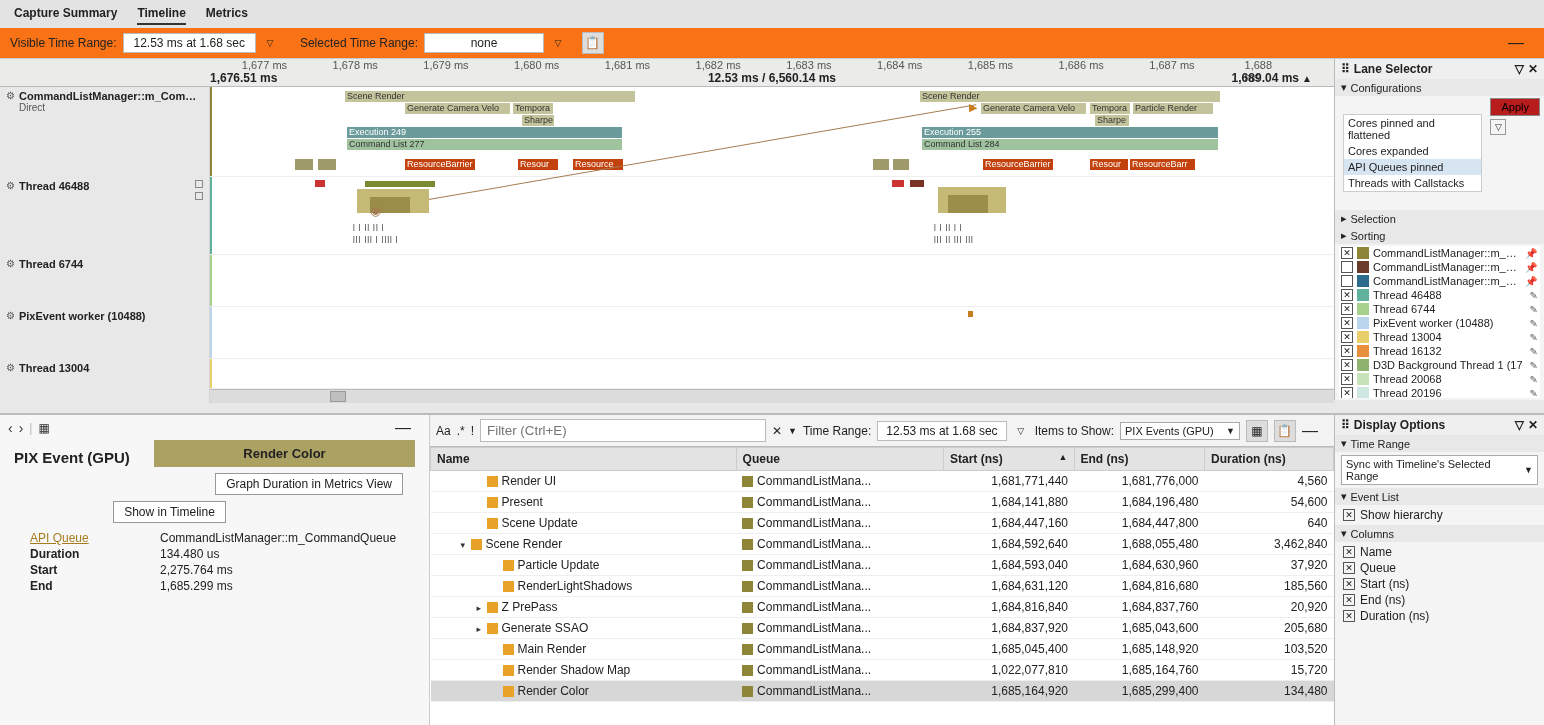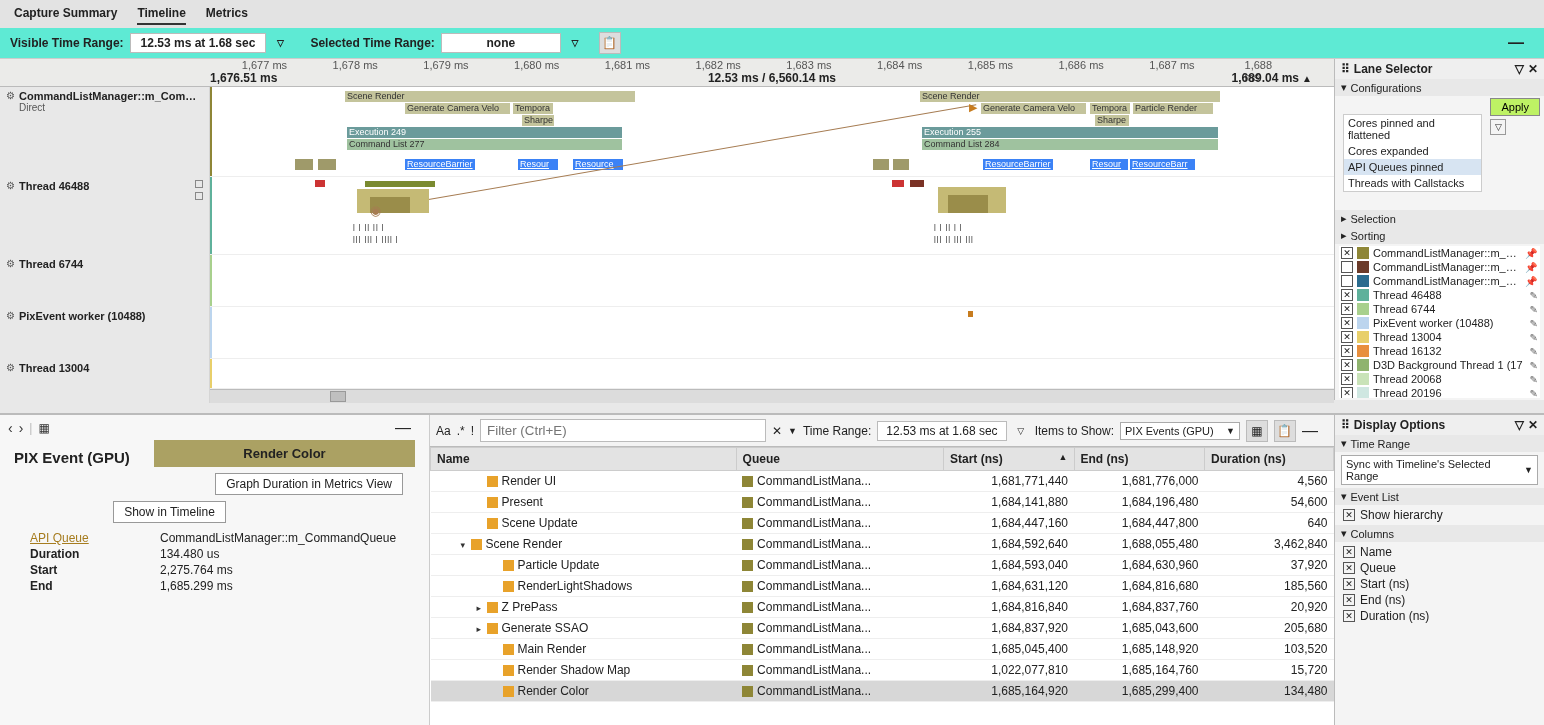--- a/index.html
+++ b/index.html
@@ -4,21 +4,21 @@
 <style>
 * { box-sizing: border-box; margin: 0; padding: 0; font-family: "Segoe UI", Tahoma, sans-serif; }
 body { background: #e8e8e8; font-size: 12px; color: #222; overflow: hidden; width: 1544px; height: 725px; }
 
 
 .top-tabs { display: flex; gap: 20px; padding: 3px 10px 3px 14px; background: #e3e3e3; }
 .top-tabs span { font-weight: 600; cursor: pointer; padding: 3px 0; }
 .top-tabs .active { border-bottom: 2px solid #333; }
 
 
-.range-bar { display: flex; align-items: center; gap: 6px; padding: 4px 10px; background: #5eead4; border-bottom: 1px solid #ccc; font-weight: bold; }
+.range-bar { display: flex; align-items: center; gap: 6px; padding: 4px 10px; background: #f97316; border-bottom: 1px solid #ccc; }
 .range-bar .label { font-size: 12px; }
 .range-bar .val { background: #fff; border: 1px solid #bbb; padding: 2px 10px; min-width: 120px; text-align: center; }
 .drop { width: 16px; height: 16px; display: inline-flex; align-items: center; justify-content: center; font-size: 9px; }
 .icon-btn { width: 22px; height: 22px; display: inline-flex; align-items: center; justify-content: center; background: #ddd; border: 1px solid #bbb; cursor: pointer; }
 .dash { margin-left: auto; font-size: 16px; padding-right: 10px; }
 
 
 .ruler-wrap { position: relative; height: 28px; background: #ebebe9; border-bottom: 1px solid #bbb; }
 .ruler-ticks { position: absolute; left: 210px; right: 245px; top: 0; height: 100%; }
 .tick { position: absolute; top: 0; font-size: 11px; color: #555; transform: translateX(-50%); }
@@ -35,34 +35,34 @@
 .lane-row { position: relative; border-bottom: 1px solid #eee; }
 .color-strip { position: absolute; left: -4px; top: 0; bottom: 0; width: 6px; }
 
 
 .blk { position: absolute; height: 11px; font-size: 9px; color: #333; overflow: hidden; white-space: nowrap; padding-left: 2px; }
 .b-olive { background: #c4c49c; }
 .b-olive2 { background: #9f9a6a; }
 .b-olive-ylw {background:#c5ba75;}
 .b-green { background: #9fc29f; }
 .b-teal { background: #6b9b9b; color: #fff; }
-.b-pink { background: #3b82f6; color: #fff; text-decoration: underline; }
+.b-pink { background: #c2410c; color: #fff; }
 .dots { position:absolute; font-size:7px; color:#000; letter-spacing:1px;}
 
 .pointer-line { position:absolute; border-top:1px solid #a67c52; transform-origin:left center; }
 
 
 .lane-selector { position: absolute; top: 59px; right: 0; width: 210px; bottom: 325px; background: #f4f4f4; border-left: 1px solid #bbb; display:flex; flex-direction:column; }
 .panel-head { display: flex; align-items: center; gap: 4px; padding: 3px 6px; font-weight: 600; background:#efefef; }
 .panel-head .ttl { flex:1; }
 .sec-head { display:flex; align-items:center; gap:4px; padding:2px 6px; font-size:11px; background:#e8e8e8; cursor:pointer;}
 .cfg-list { background:#fff; border:1px solid #ccc; margin:16px 4px; font-size:11px; }
 .cfg-list div { padding:2px 4px; cursor:pointer;}
 .cfg-list .sel { background:#d7e4f2;}
-.apply-btn { padding:2px 10px; font-size:11px; background:#bef264; border:1px solid #888; cursor:pointer;}
+.apply-btn { padding:2px 10px; font-size:11px; background:#b91c1c; border:1px solid #888; cursor:pointer;}
 .cfg-row { display:flex; gap:4px; align-items:flex-start; padding:2px 4px;}
 .thread-list { flex:1; overflow:auto; font-size:11px; background:#fff; margin:2px 4px;}
 .thread-list .row { display:flex; align-items:center; gap:4px; padding:1px 2px;}
 .thread-list .cb { width:12px; height:12px; border:1px solid #555; display:inline-flex; align-items:center; justify-content:center; font-size:9px;}
 .thread-list .sw { width:12px; height:12px; flex:none;}
 .thread-list .nm { flex:1; overflow:hidden; text-overflow:ellipsis; white-space:nowrap;}
 .pin { font-size:10px; color:#666;}
 
 
 .bottom { position:absolute; left:0; right:0; bottom:0; height:312px; display:flex; border-top:2px solid #bbb;}

